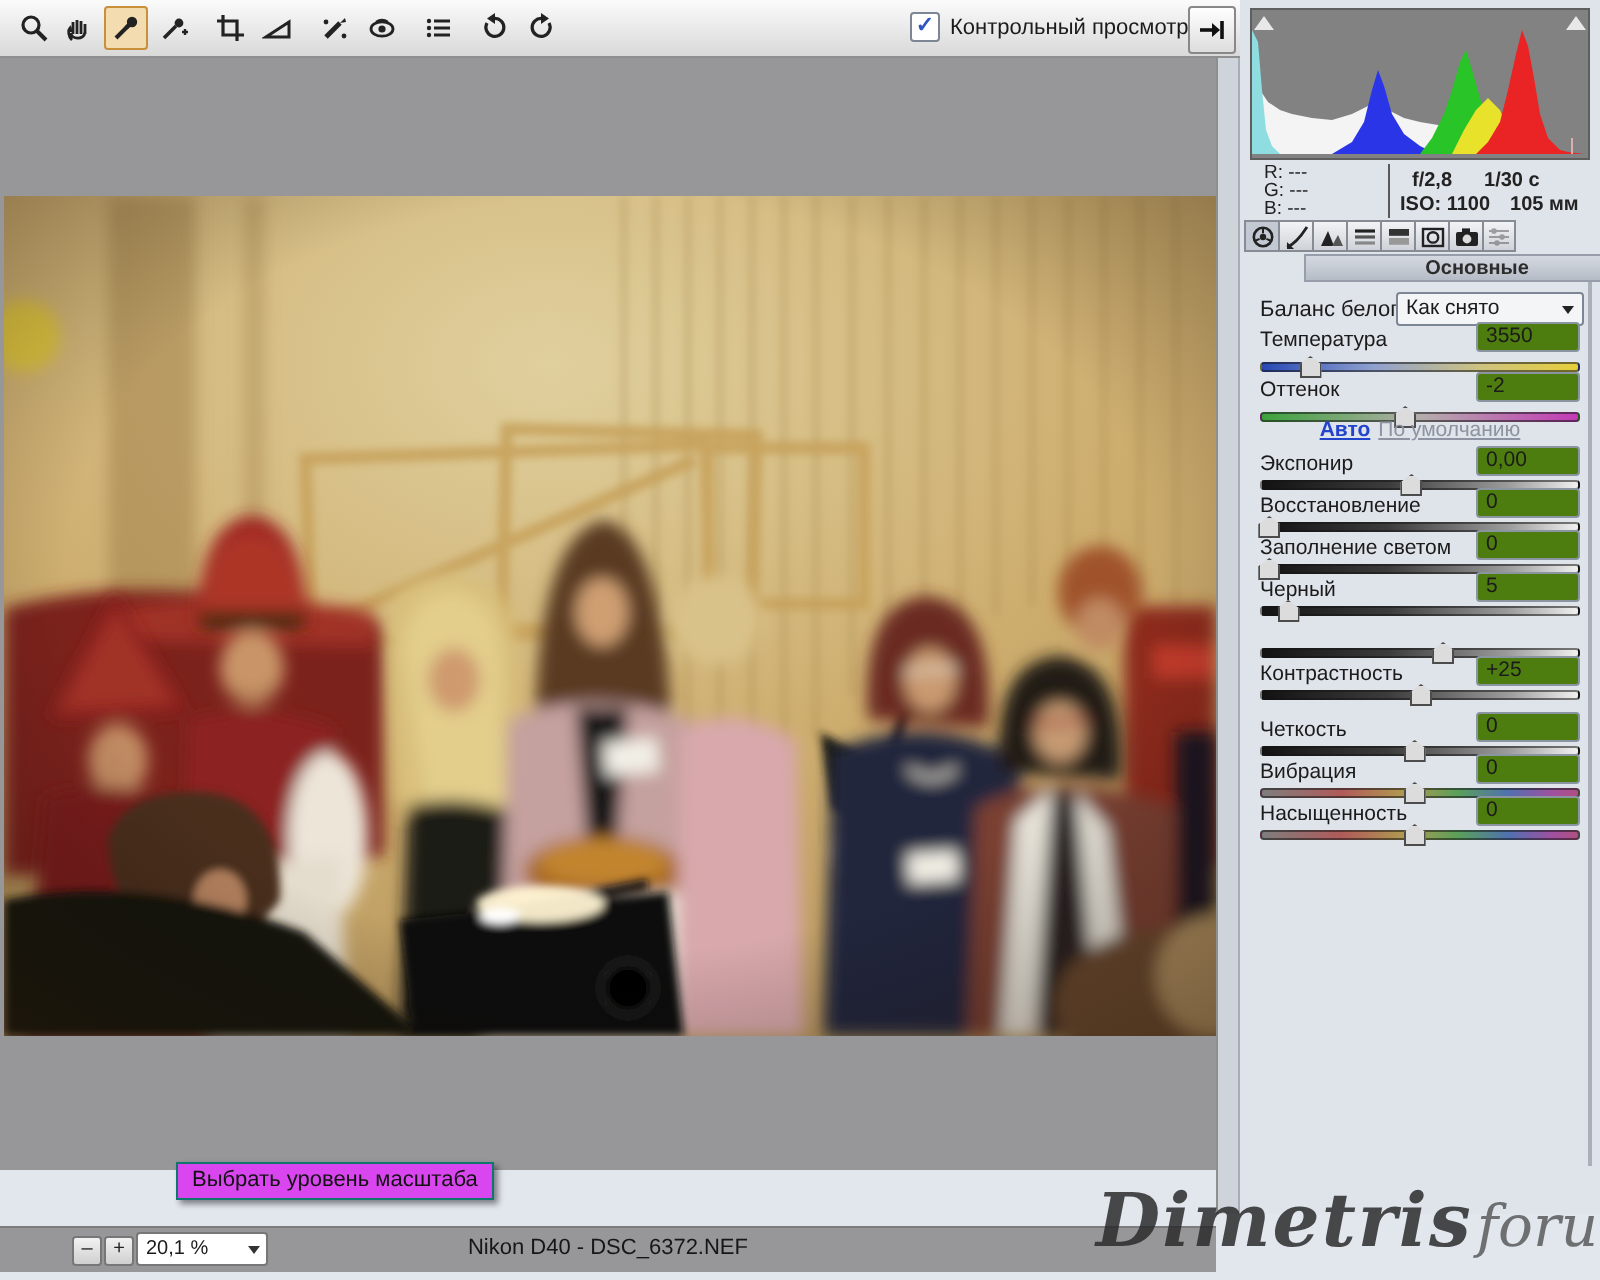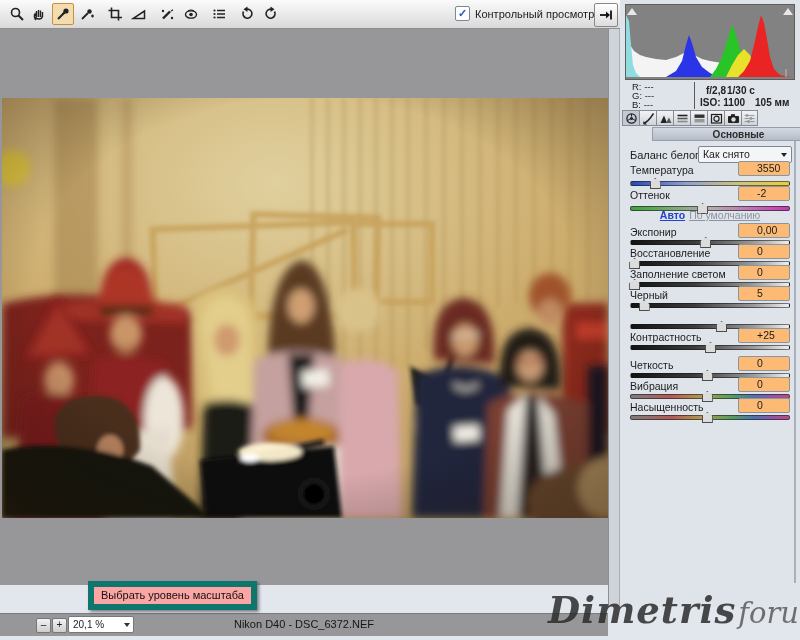--- a/index.html
+++ b/index.html
@@ -24,34 +24,34 @@
   .photo{position:absolute;left:2px;top:70px;width:606px;height:420px;background:#c8a964;}
   .statusrow{position:absolute;left:0;top:585px;width:608px;height:22px;background:#97979a;
     border-top:1px solid #7c7c7e;}
   .zbtn{position:absolute;top:4px;width:13px;height:13px;background:linear-gradient(#f2f2f2,#cfcfcf);
     border:1px solid #777;border-radius:2px;font-size:10px;line-height:11px;text-align:center;color:#222;}
   .zselect{position:absolute;left:68px;top:2px;width:66px;height:17px;background:#fff;
     border:1px solid #777;border-radius:2px;font-size:10px;line-height:16px;padding-left:4px;box-sizing:border-box;}
   .zselect .arr{position:absolute;right:3px;top:6px;width:0;height:0;border-left:3px solid transparent;
     border-right:3px solid transparent;border-top:4px solid #333;}
   .fname{position:absolute;left:0;top:4px;width:608px;text-align:center;color:#161616;}
-  .tooltip{position:absolute;left:88px;top:581px;background:#fca5a5;border:6px solid #0f766e;
+  .tooltip{position:absolute;left:88px;top:581px;background:#d946ef;border:1px solid #0f766e;
     padding:2px 7px 3px 7px;font-size:11px;color:#111;box-shadow:2px 2px 3px rgba(0,0,0,.45);z-index:40;white-space:nowrap;}
   
   .rpanel{position:absolute;left:620px;top:0;width:180px;height:607px;background:#dfe3ea;}
   .rpscroll{position:absolute;left:794px;top:128px;width:2px;height:455px;background:#aab0ba;}
   .histo{position:absolute;left:625px;top:4px;width:170px;height:76px;background:#828282;
     border:1px solid #5e5e5e;box-sizing:border-box;}
   .clip{position:absolute;top:1px;width:12px;height:11px;display:flex;align-items:flex-start;justify-content:center;}
   .clip i{display:block;width:0;height:0;border-left:5px solid transparent;border-right:5px solid transparent;
     border-bottom:7px solid #e8e8e8;margin-top:2px;}
   .rgbinfo{position:absolute;left:622px;top:82px;width:176px;height:26px;font-size:9.5px;color:#222;}
   .rgbcol{position:absolute;left:10px;top:0;line-height:9px;}
   .rgbdiv{position:absolute;left:72px;top:0;width:1px;height:27px;background:#5a5a5a;}
-  .exif1{position:absolute;left:84px;top:3px;width:90px;display:flex;gap:1px;font-size:10px;font-weight:bold;color:#222;}
+  .exif1{position:absolute;left:84px;top:3px;width:90px;display:flex;gap:16px;font-size:10px;font-weight:bold;color:#222;}
   .exif2{position:absolute;left:78px;top:15px;width:100px;display:flex;gap:10px;font-size:10px;font-weight:bold;color:#222;}
   .tabs{position:absolute;left:622px;top:110px;display:flex;}
   .tab{width:17px;height:16px;border:1px solid #878c94;border-right-width:0;box-sizing:border-box;
     background:linear-gradient(#f2f3f5,#cfd3d9);display:flex;align-items:center;justify-content:center;}
   .tab:last-child{border-right-width:1px;}
   .tab.active{background:#c3c9d2;}
   .phead{position:absolute;left:652px;top:127px;width:173px;height:14px;
     background:linear-gradient(#d4d9e0,#b6bcc7);border:1px solid #979daa;box-sizing:border-box;
     font-size:10px;font-weight:bold;color:#2c2c2c;text-align:center;line-height:13px;}
   .pheadmenu{position:absolute;right:3px;top:4px;width:8px;height:6px;border-top:2px solid #444;border-bottom:4px solid #666;}
@@ -59,22 +59,22 @@
   .wblabel{position:absolute;left:0;top:3px;}
   .wbselect{position:absolute;left:68px;top:0;width:94px;height:17px;background:#f4f5f7;
     border:1px solid #7d8695;border-radius:2px;box-sizing:border-box;line-height:15px;padding-left:4px;font-size:10.5px;}
   .wbselect .arr{position:absolute;right:4px;top:6px;width:0;height:0;border-left:3.5px solid transparent;
     border-right:3.5px solid transparent;border-top:4.5px solid #222;}
   .links{position:absolute;left:630px;top:209px;width:160px;display:flex;justify-content:center;gap:4px;font-size:10.5px;}
   .lnk-auto{color:#2244cc;text-decoration:underline;font-weight:bold;}
   .lnk-def{color:#8d93a0;text-decoration:underline;}
   .srow{position:absolute;left:630px;width:160px;height:16px;}
   .slabel{position:absolute;left:0;top:2px;font-size:10.5px;}
-  .sval{position:absolute;right:0;top:-1px;width:52px;height:15px;background:#fdba74;border:1px solid #8b95a2;
-    border-radius:2px;box-sizing:border-box;font-size:10.5px;line-height:13px;padding-left:18px;}
+  .sval{position:absolute;right:0;top:-1px;width:52px;height:15px;background:#4d7c0f;border:1px solid #8b95a2;
+    border-radius:2px;box-sizing:border-box;font-size:10.5px;line-height:13px;padding-left:4px;}
   .strack{position:absolute;left:630px;width:160px;height:5px;border:1px solid rgba(20,20,20,.55);
     border-radius:2px;box-sizing:border-box;}
   .t-temp{background:linear-gradient(90deg,#2748b5,#8fa0cf 35%,#cfc37e 70%,#e6cf3a);}
   .t-tint{background:linear-gradient(90deg,#3da23d,#b4aeab 50%,#c23ab5);}
   .t-neutral{background:linear-gradient(90deg,#121212,#3c3c3c 40%,#9c9c9c 78%,#f0f0f0);}
   .t-rainbow{background:linear-gradient(90deg,#7e7e7e,#b05a5a 25%,#b09a50 45%,#5aa05a 62%,#5070b0 78%,#a050a0 92%,#b05080);}
   .thumb{position:absolute;top:-4px;width:11px;height:11px;margin-left:-5px;background:#dcdcdc;
     border:1px solid #4c4c4c;box-sizing:border-box;
     clip-path:polygon(50% 0,100% 38%,100% 100%,0 100%,0 38%);}
   

